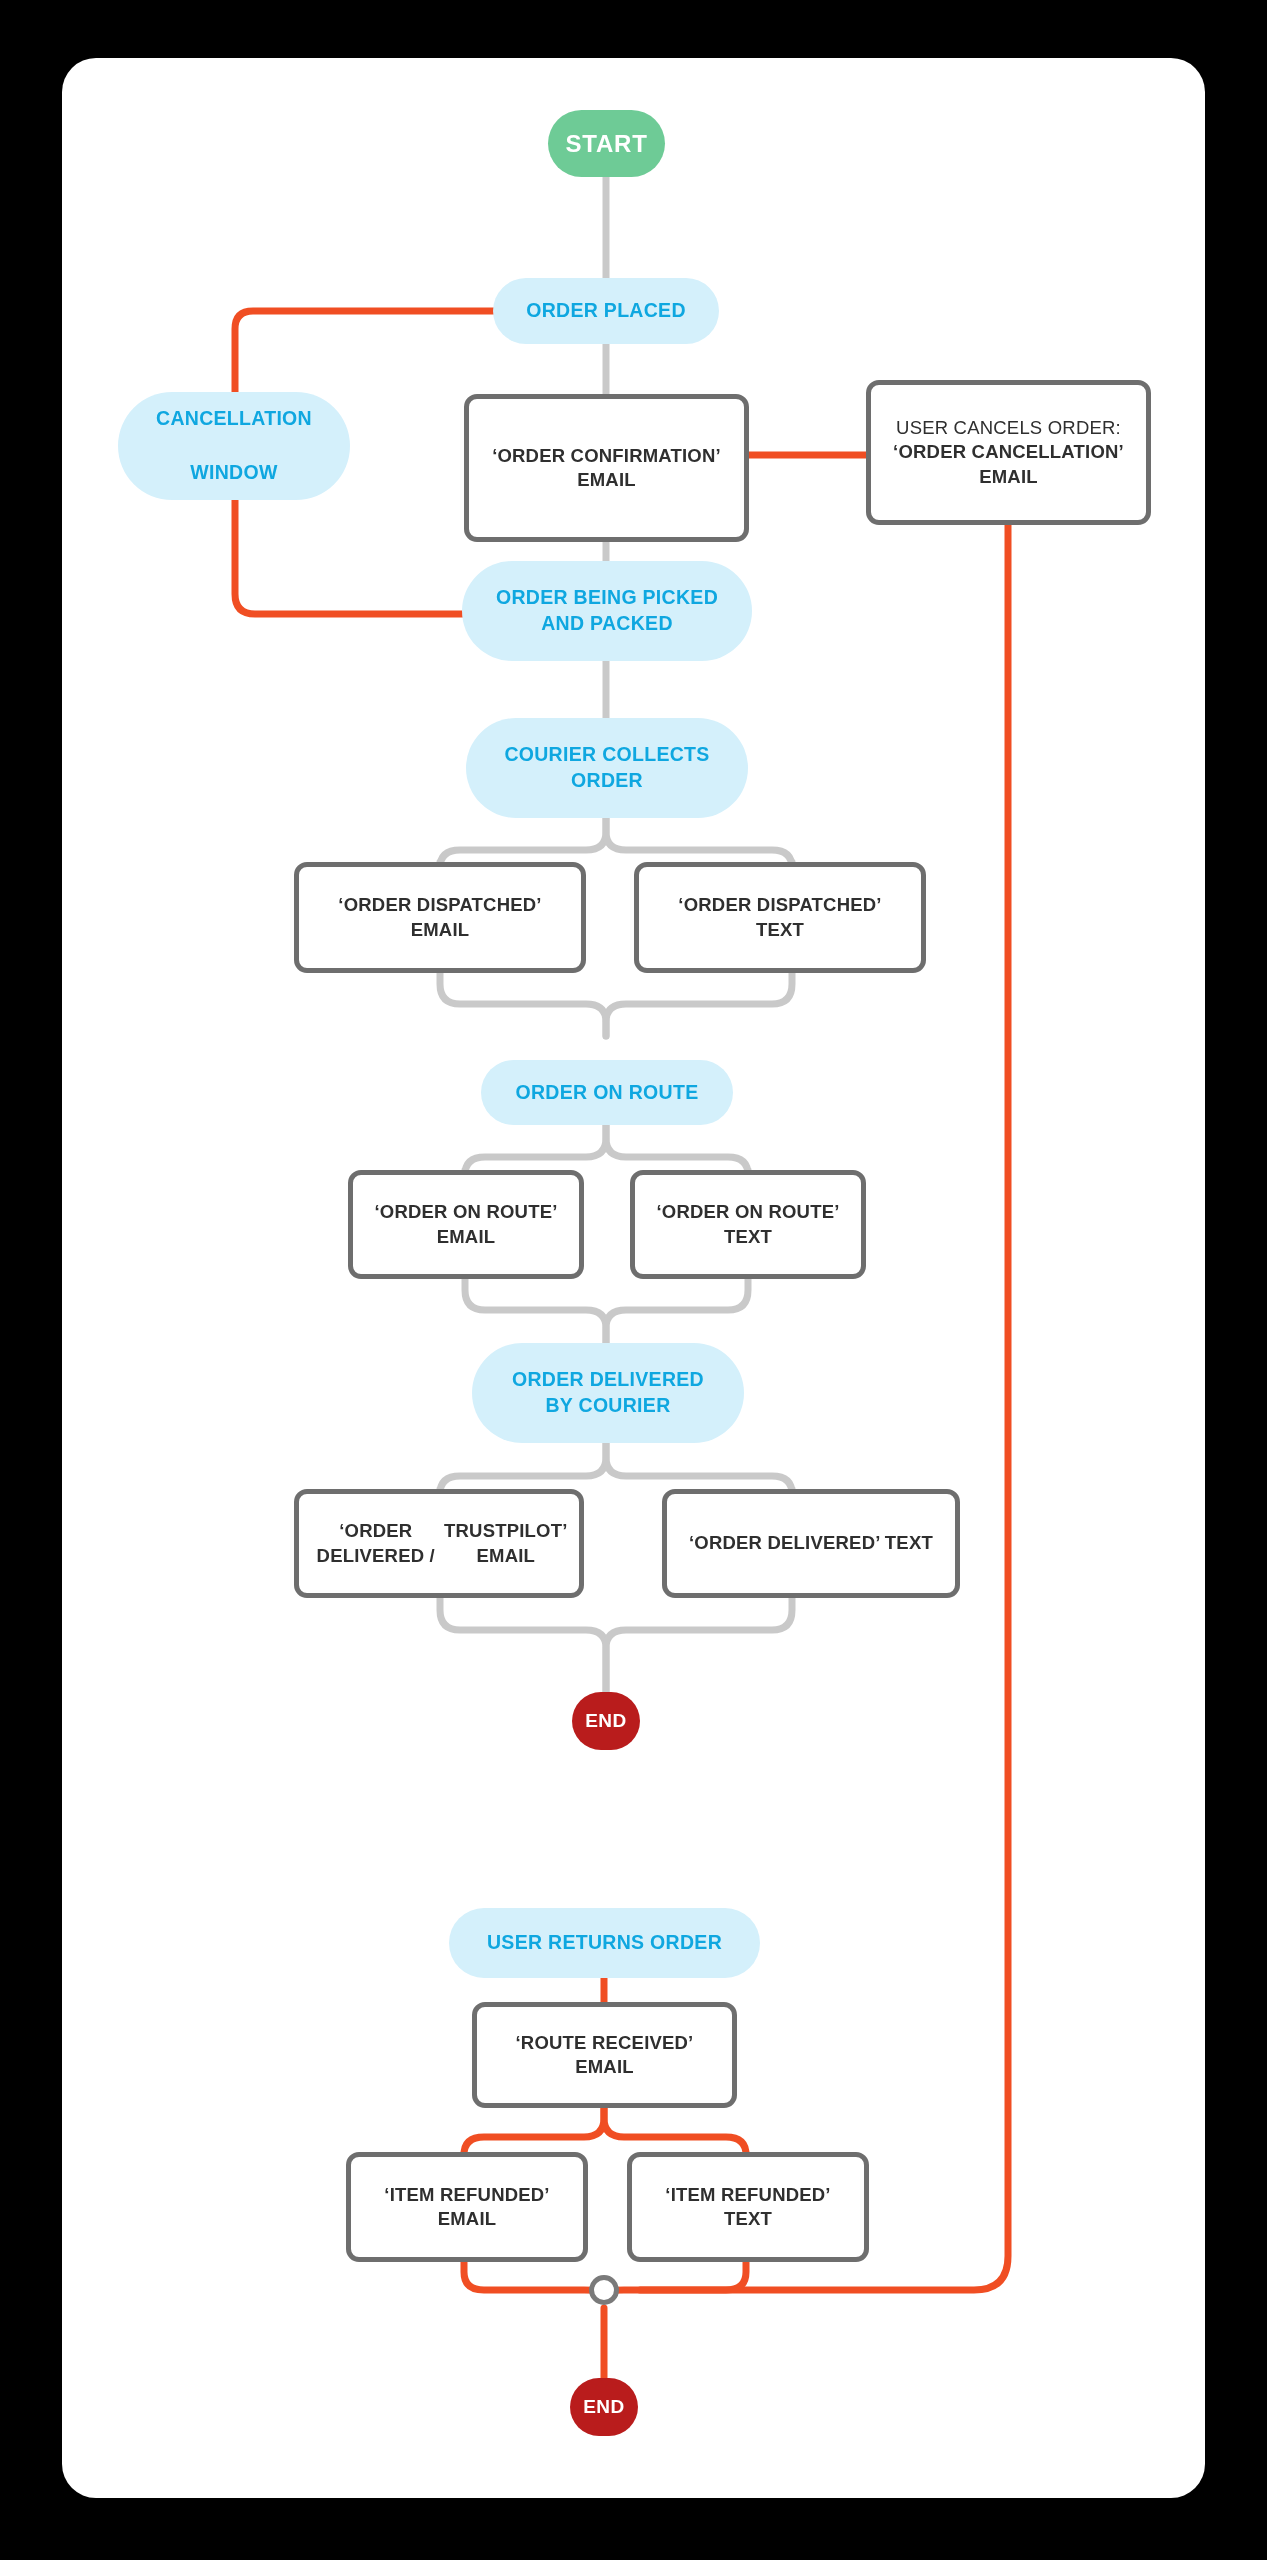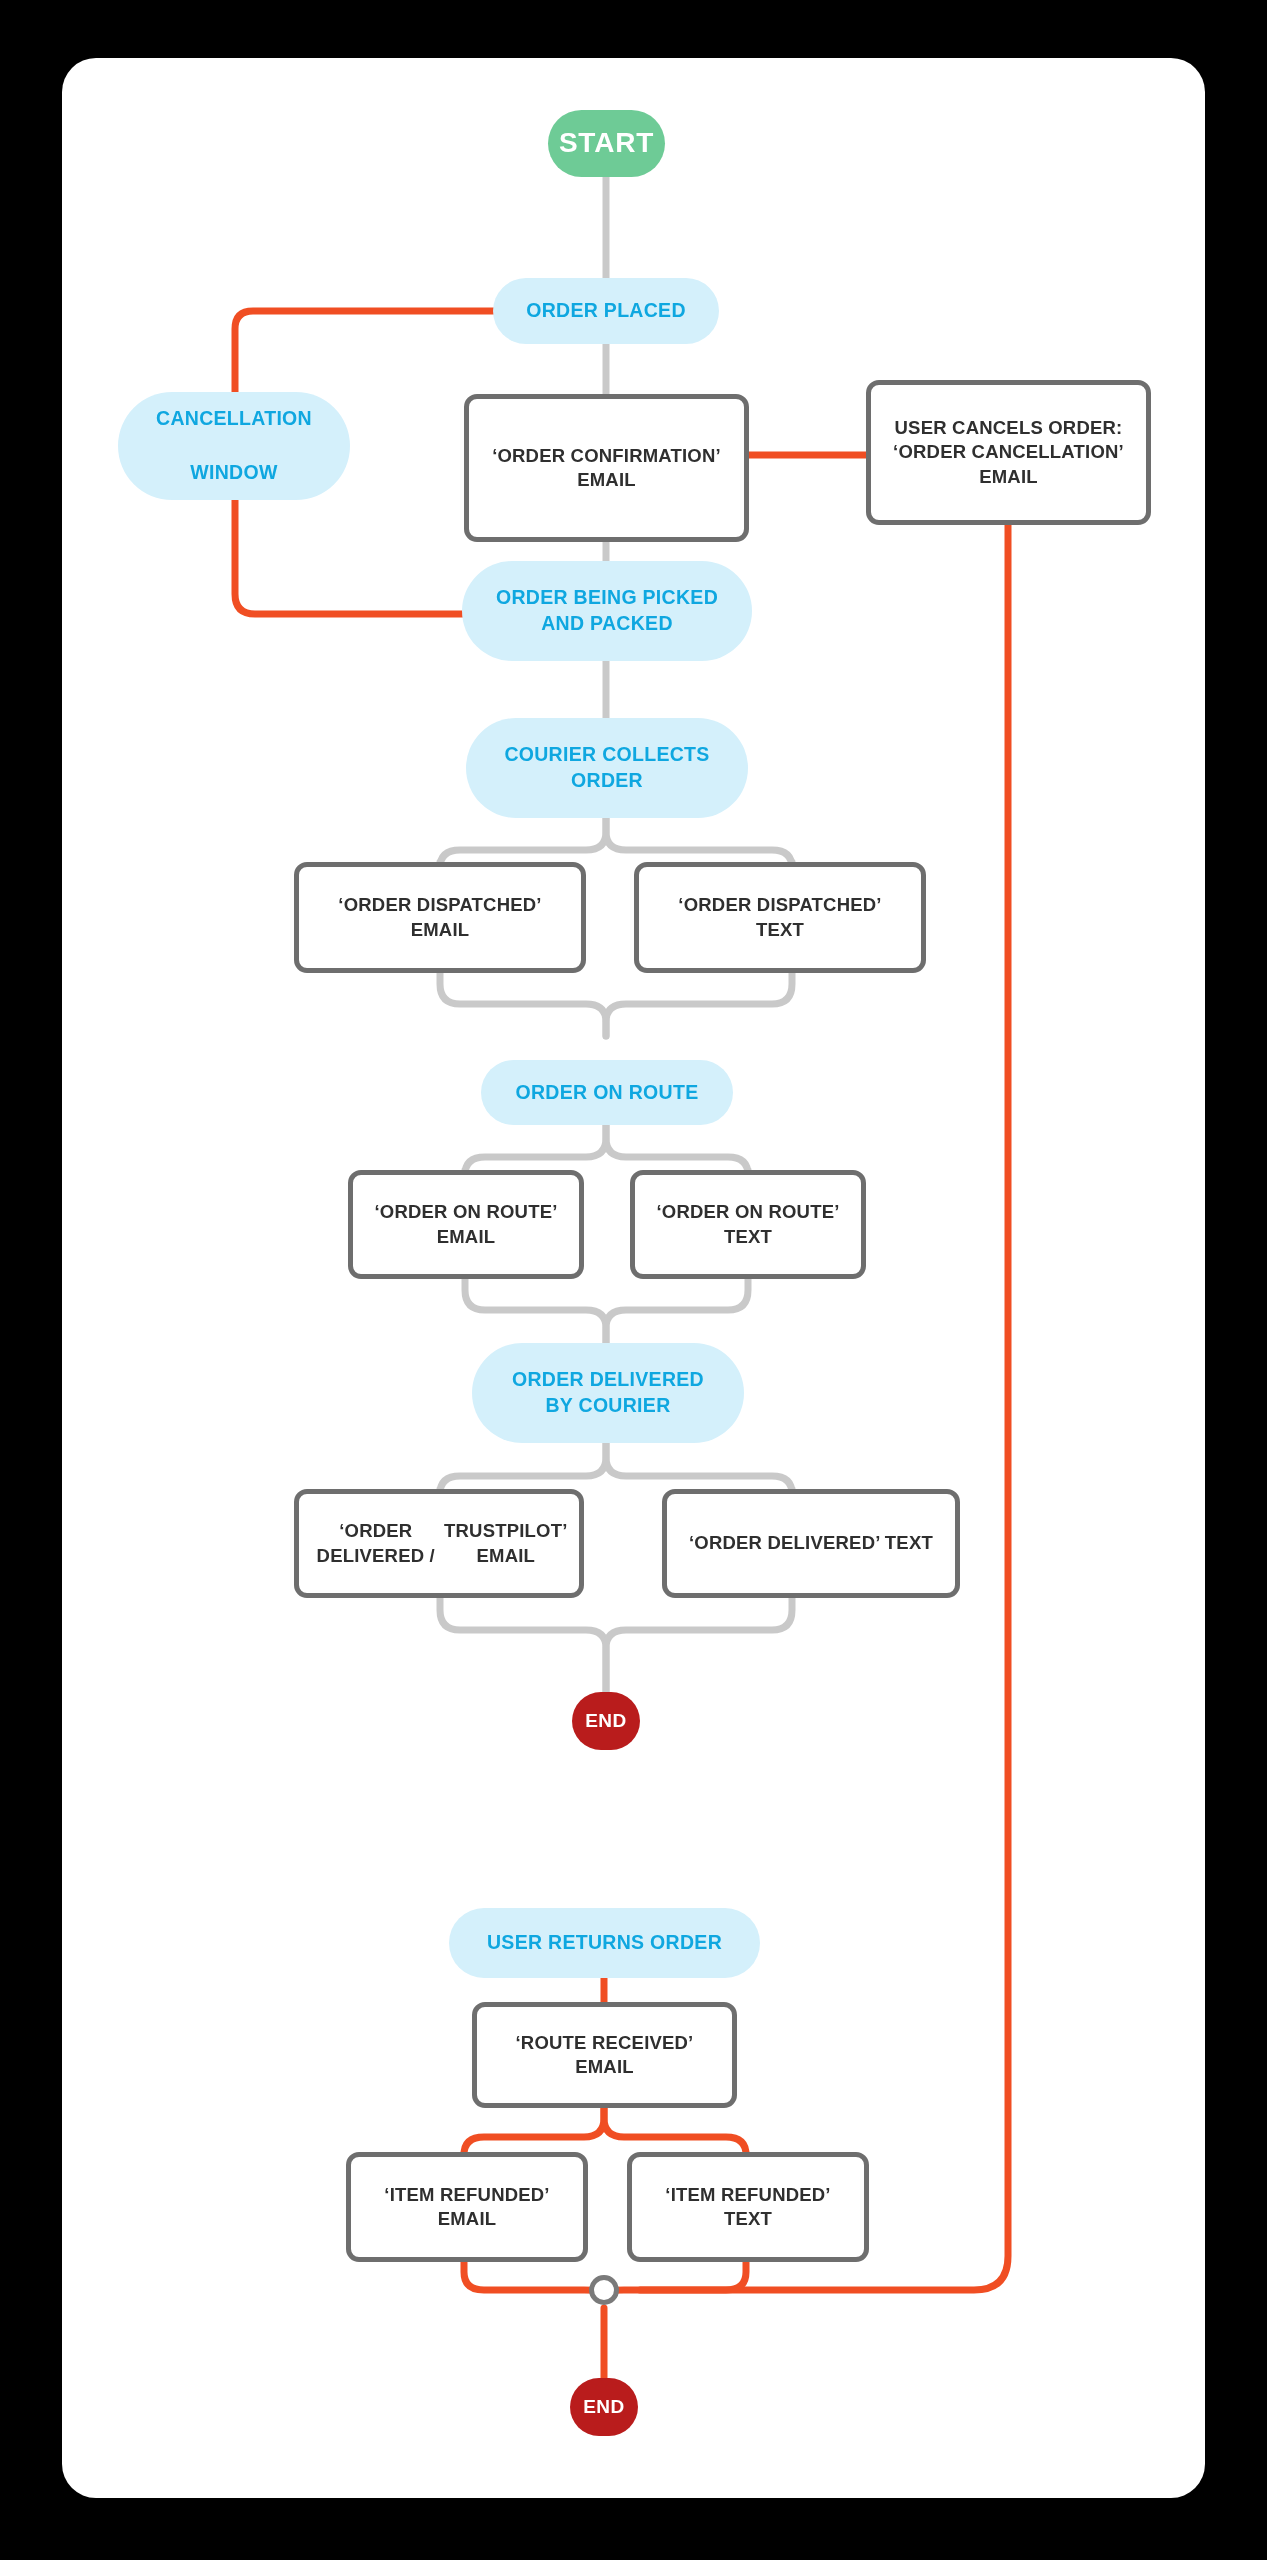--- a/index.html
+++ b/index.html
@@ -40,21 +40,21 @@
     justify-content: center;
     text-align: center;
     line-height: 1.32;
     letter-spacing: 0.2px;
   }
   .pill-start {
     background: #6ECB96;
     color: #ffffff;
     border-radius: 999px;
     font-weight: bold;
-    font-size: 28px;
+    font-size: 24px;
     letter-spacing: 0.8px;
   }
   .pill-end {
     background: #b91c1c;
     color: #ffffff;
     border-radius: 999px;
     font-weight: bold;
     font-size: 19px;
     letter-spacing: 0.5px;
   }
@@ -71,21 +71,21 @@
     background: #ffffff;
     color: #2f2f2f;
     border: 5px solid #6E6E6E;
     border-radius: 13px;
     font-weight: bold;
     font-size: 18.5px;
     letter-spacing: 0.2px;
     padding: 0 10px;
   }
   .box-msg .reg {
-    font-weight: bold;
+    font-weight: normal;
   }
   .junction {
     position: absolute;
     box-sizing: border-box;
     width: 30px;
     height: 30px;
     border-radius: 50%;
     border: 5px solid #7a7a7a;
     background: #ffffff;
   }

